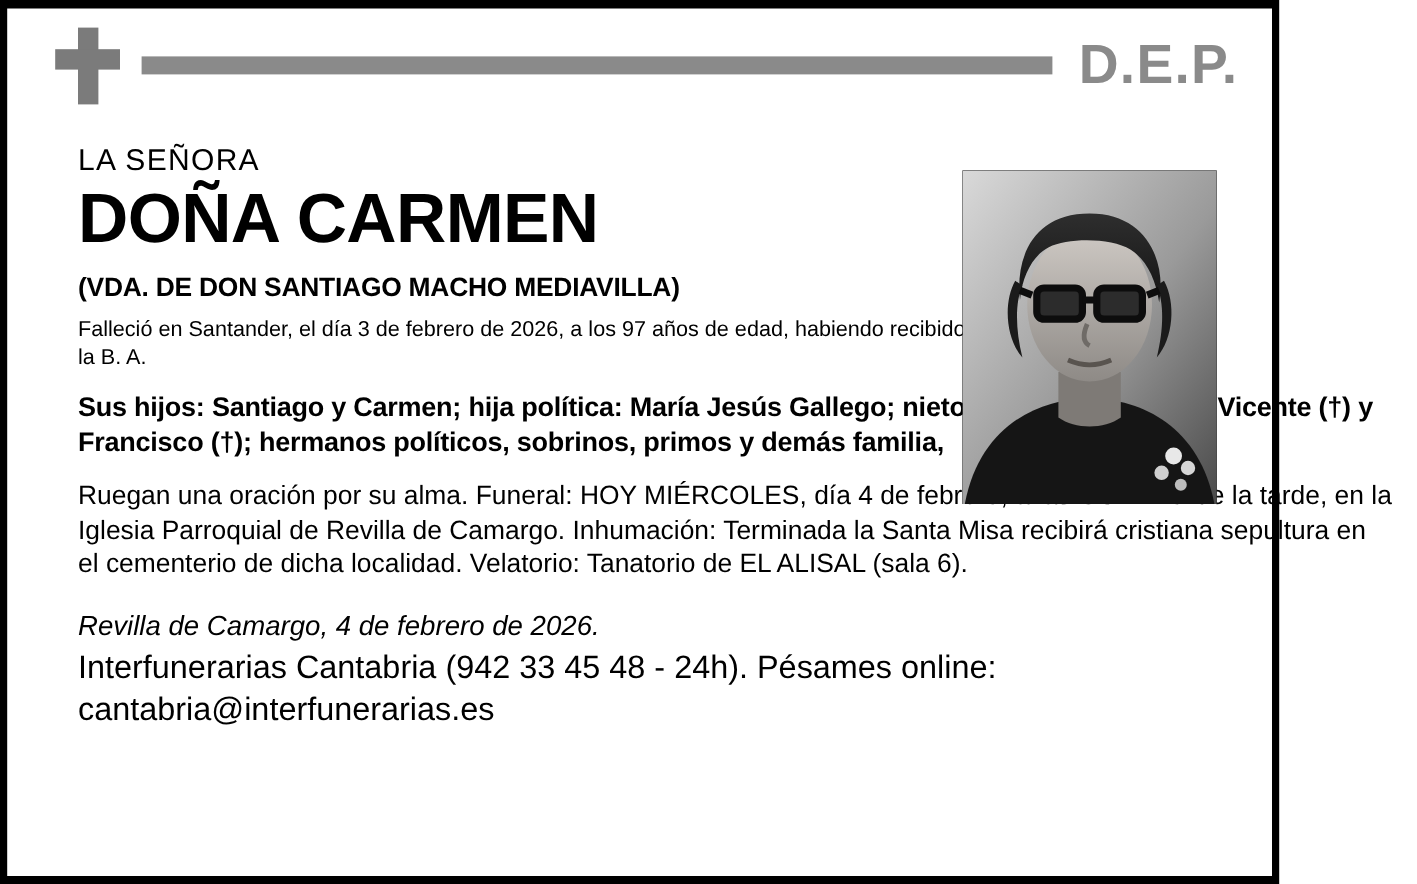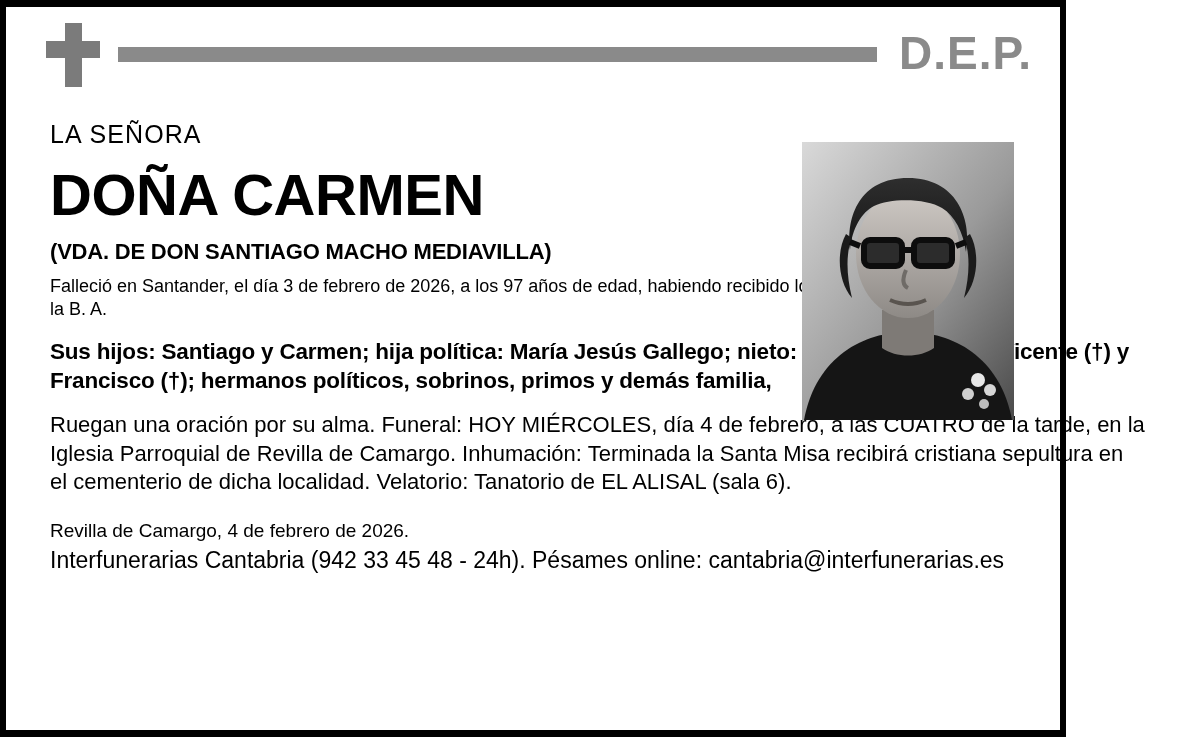--- a/index.html
+++ b/index.html
@@ -76,21 +76,21 @@
     letter-spacing: 1px;
     color: #8a8a8a;
     font-family: "Liberation Sans", sans-serif;
     line-height: 1;
     padding-bottom: 4px;
   }
 
   
   .body {
     position: relative;
-    padding: 0 26px 0 44px;
+    padding: 0 26px 0 59px;
   }
 
   .photo {
     position: absolute;
     right: 46px;
     top: 22px;
     width: 212px;
     height: 278px;
     background: #111;
     overflow: hidden;
@@ -107,21 +107,21 @@
     letter-spacing: 1.1px;
     margin: 18px 0 4px 0;
     font-weight: 400;
   }
 
   .name {
     font-size: 58px;
     font-weight: bold;
     line-height: 1.03;
     letter-spacing: -0.5px;
-    margin: 16px 0 0 0;
+    margin: 0 0 0 0;
     font-family: "Liberation Sans", sans-serif;
   }
   .name .line2 { display: block; }
 
   .widow {
     font-size: 22px;
     font-weight: bold;
     margin: 14px 0 10px 0;
     letter-spacing: -0.2px;
   }
@@ -143,27 +143,28 @@
   }
 
   .request {
     font-size: 22px;
     line-height: 1.3;
     margin: 4px 0 22px 0;
     max-width: 1095px;
   }
 
   .place {
-    font-size: 19px;
+    font-size: 23px;
     line-height: 1.3;
     margin: 0 0 2px 0;
+    font-style: italic;
   }
 
   .provider {
-    font-size: 23px;
+    font-size: 27px;
     line-height: 1.3;
     margin: 0;
   }
 
   .wide { width: 1095px; }
 </style>
 </head>
 <body>
 
 <div class="obituary">

